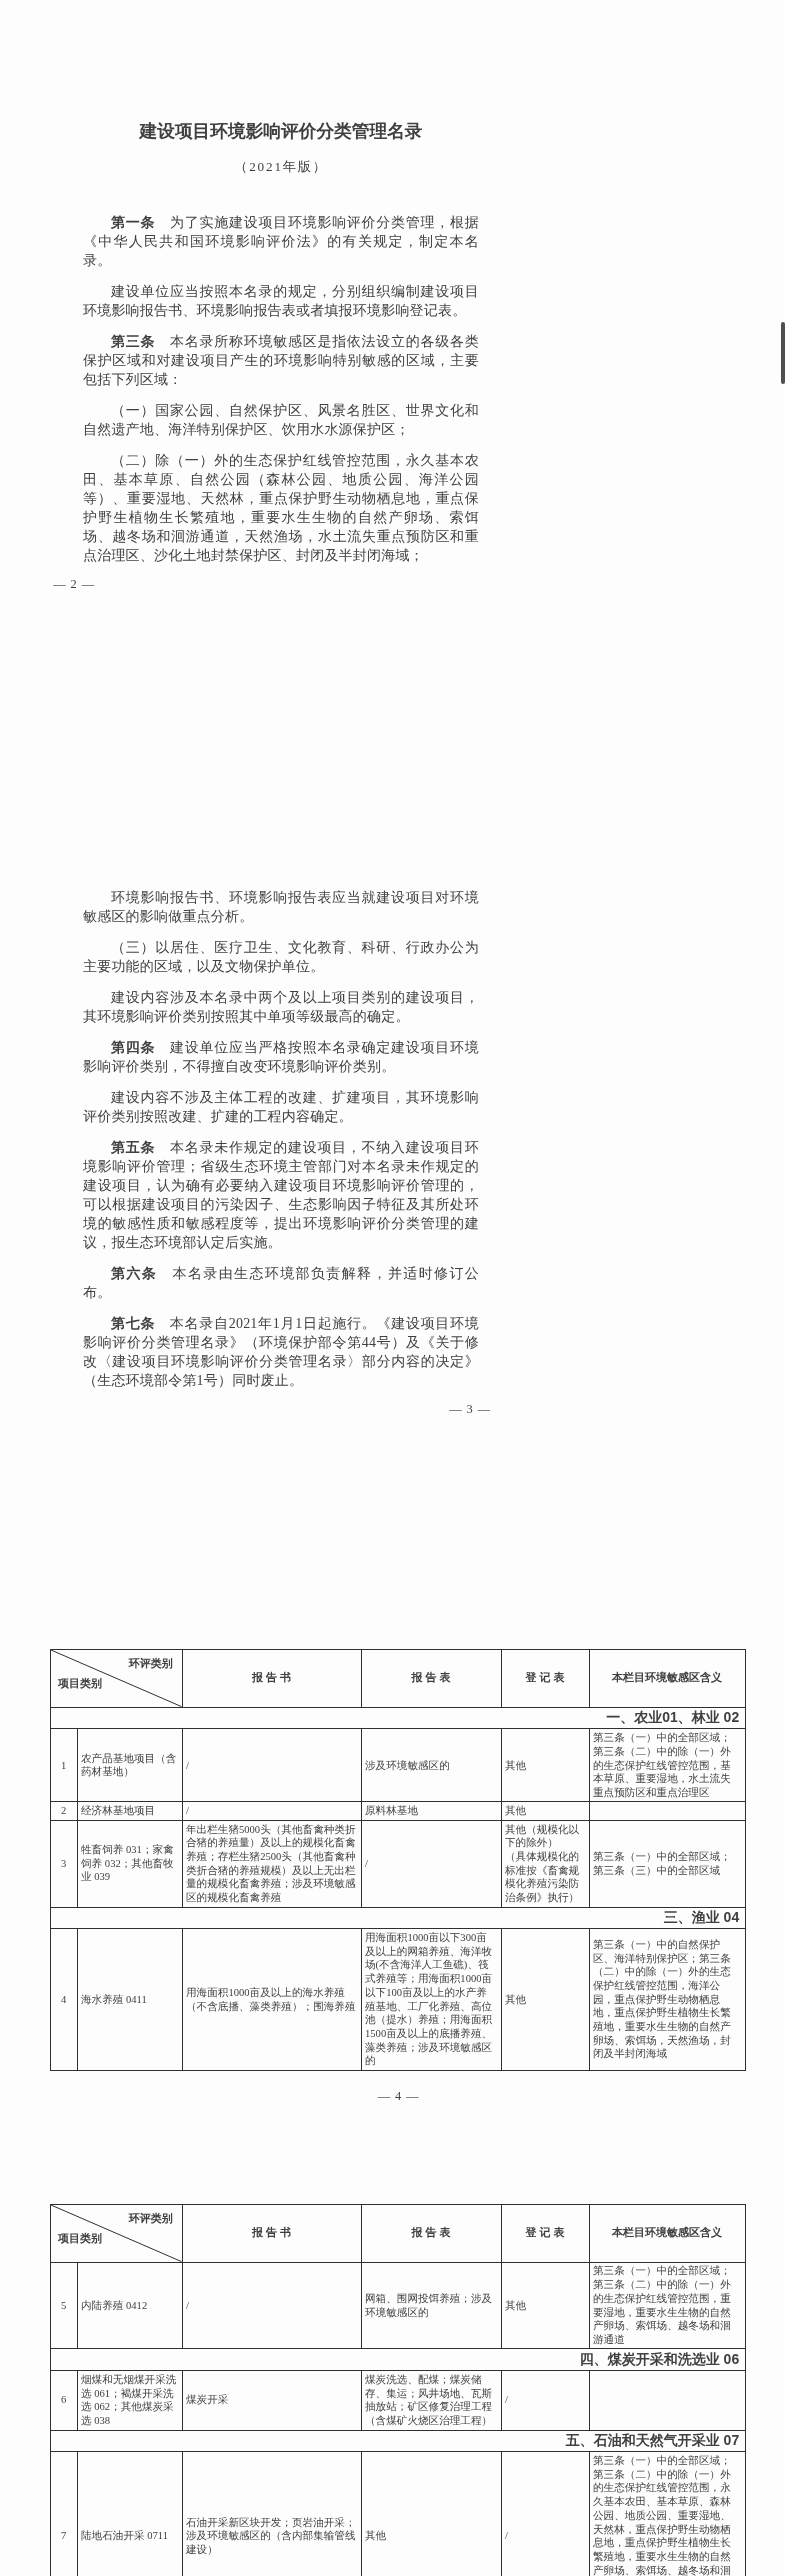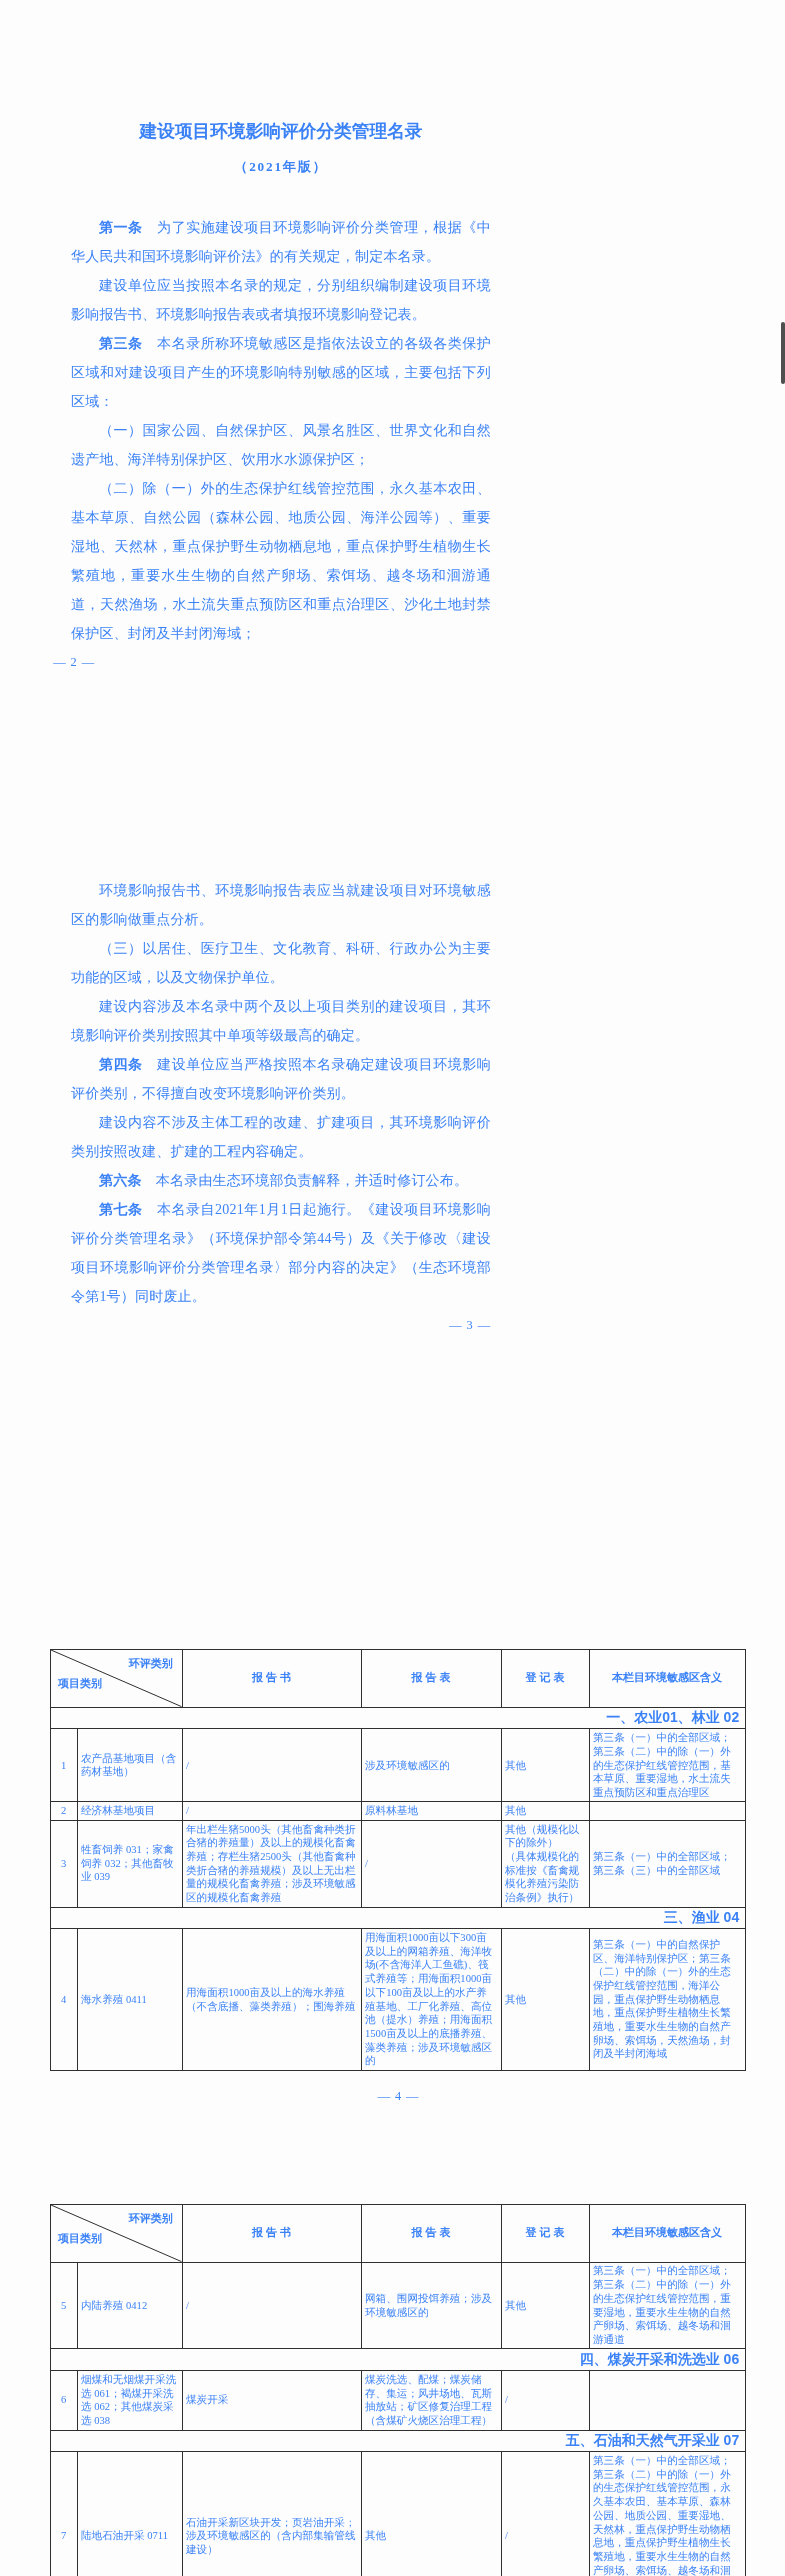--- a/index.html
+++ b/index.html
@@ -1,26 +1,26 @@
 <!DOCTYPE html>
 <html style="font-size:14px"><head>
 <meta charset="utf-8">
 <style>
   html,body{margin:0;padding:0;background:#ffffff;}
   #root{position:relative;width:786px;height:2576px;overflow:hidden;background:#fdfdfd;
-        font-family:"Liberation Serif","DejaVu Serif",serif;color:#3b82f6;}
+        font-family:"Liberation Serif","DejaVu Serif",serif;color:#404040;}
   
   .textpage{position:absolute;left:71px;width:420px;}
   #p2{top:118px;}
   #p3{top:876px;}
   .doc-title{font-size:17.7px;line-height:26.5px;text-align:center;margin:0;font-weight:bold;}
-  .subtitle{text-align:center;font-size:13.2px;margin-top:13.2px;letter-spacing:1.8px;font-weight:bold;}
+  .subtitle{text-align:center;font-size:13.2px;margin-top:13.2px;letter-spacing:1.8px;}
   .body{margin-top:37px;}
   #p3 .body{margin-top:0;}
-  .body p{margin:0;font-size:14px;line-height:29px;text-align:justify;text-indent:2em;letter-spacing:0.2px;}
+  .body p{margin:12px;font-size:14px;line-height:19px;text-align:justify;text-indent:2em;letter-spacing:0.2px;}
   .body p b{font-weight:bold;}
   .pageno{font-size:12.4px;margin-top:7px;letter-spacing:0.9px;}
   .pn-left{text-align:left;margin-left:-17.7px;}
   .pn-right{text-align:right;}
   .pn-center{text-align:center;margin-top:17.7px;}
   
   .tablepage{position:absolute;left:50px;width:697px;}
   #t1{top:1649px;}
   #t2{top:2204px;}
   table.catalog{border-collapse:collapse;width:693px;table-layout:fixed;font-size:10.6px;}
@@ -57,20 +57,21 @@
     <div class="pageno pn-left">— 2 —</div>
   </section>
 
   <section id="p3" class="textpage">
     <div class="body" id="p3body">
         <p>环境影响报告书、环境影响报告表应当就建设项目对环境敏感区的影响做重点分析。</p>
         <p>（三）以居住、医疗卫生、文化教育、科研、行政办公为主要功能的区域，以及文物保护单位。</p>
         <p>建设内容涉及本名录中两个及以上项目类别的建设项目，其环境影响评价类别按照其中单项等级最高的确定。</p>
         <p><b>第四条</b>　建设单位应当严格按照本名录确定建设项目环境影响评价类别，不得擅自改变环境影响评价类别。</p>
         <p>建设内容不涉及主体工程的改建、扩建项目，其环境影响评价类别按照改建、扩建的工程内容确定。</p>
+        <p><b>第五条</b>　本名录未作规定的建设项目，不纳入建设项目环境影响评价管理；省级生态环境主管部门对本名录未作规定的建设项目，认为确有必要纳入建设项目环境影响评价管理的，可以根据建设项目的污染因子、生态影响因子特征及其所处环境的敏感性质和敏感程度等，提出环境影响评价分类管理的建议，报生态环境部认定后实施。</p>
         <p><b>第六条</b>　本名录由生态环境部负责解释，并适时修订公布。</p>
         <p><b>第七条</b>　本名录自2021年1月1日起施行。《建设项目环境影响评价分类管理名录》（环境保护部令第44号）及《关于修改〈建设项目环境影响评价分类管理名录〉部分内容的决定》（生态环境部令第1号）同时废止。</p>
       </div>
     <div class="pageno pn-right">— 3 —</div>
   </section>
 
   <section id="t1" class="tablepage">
     <div id="t1mount">
         <table class="catalog">
           <colgroup>

